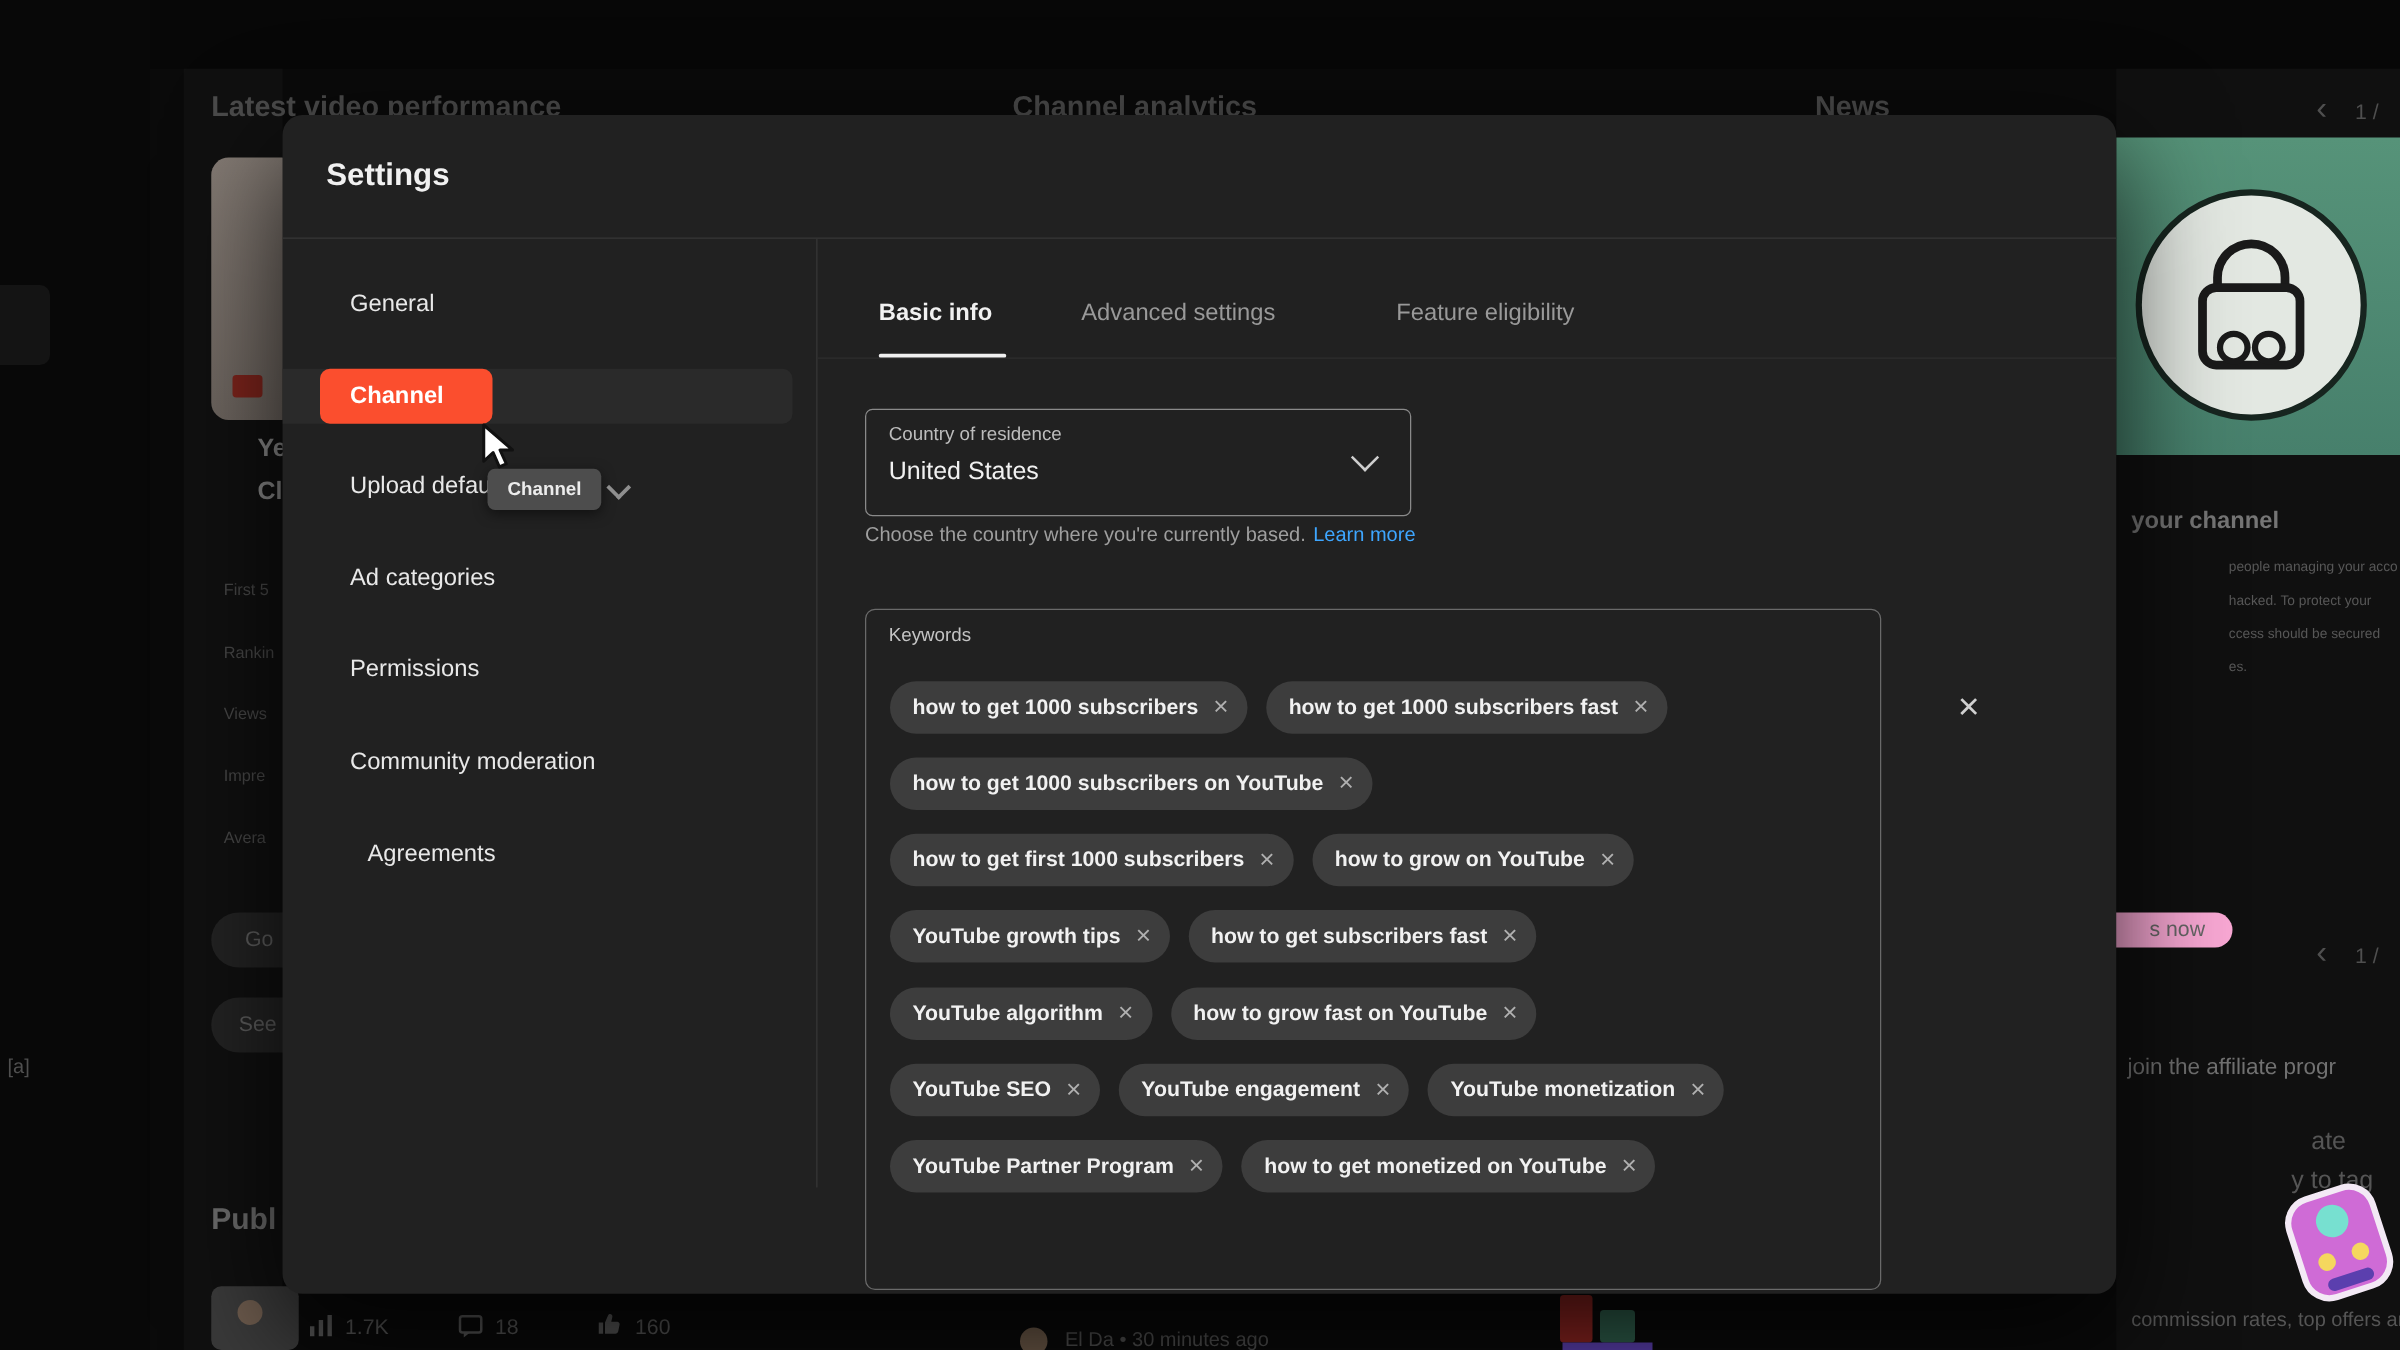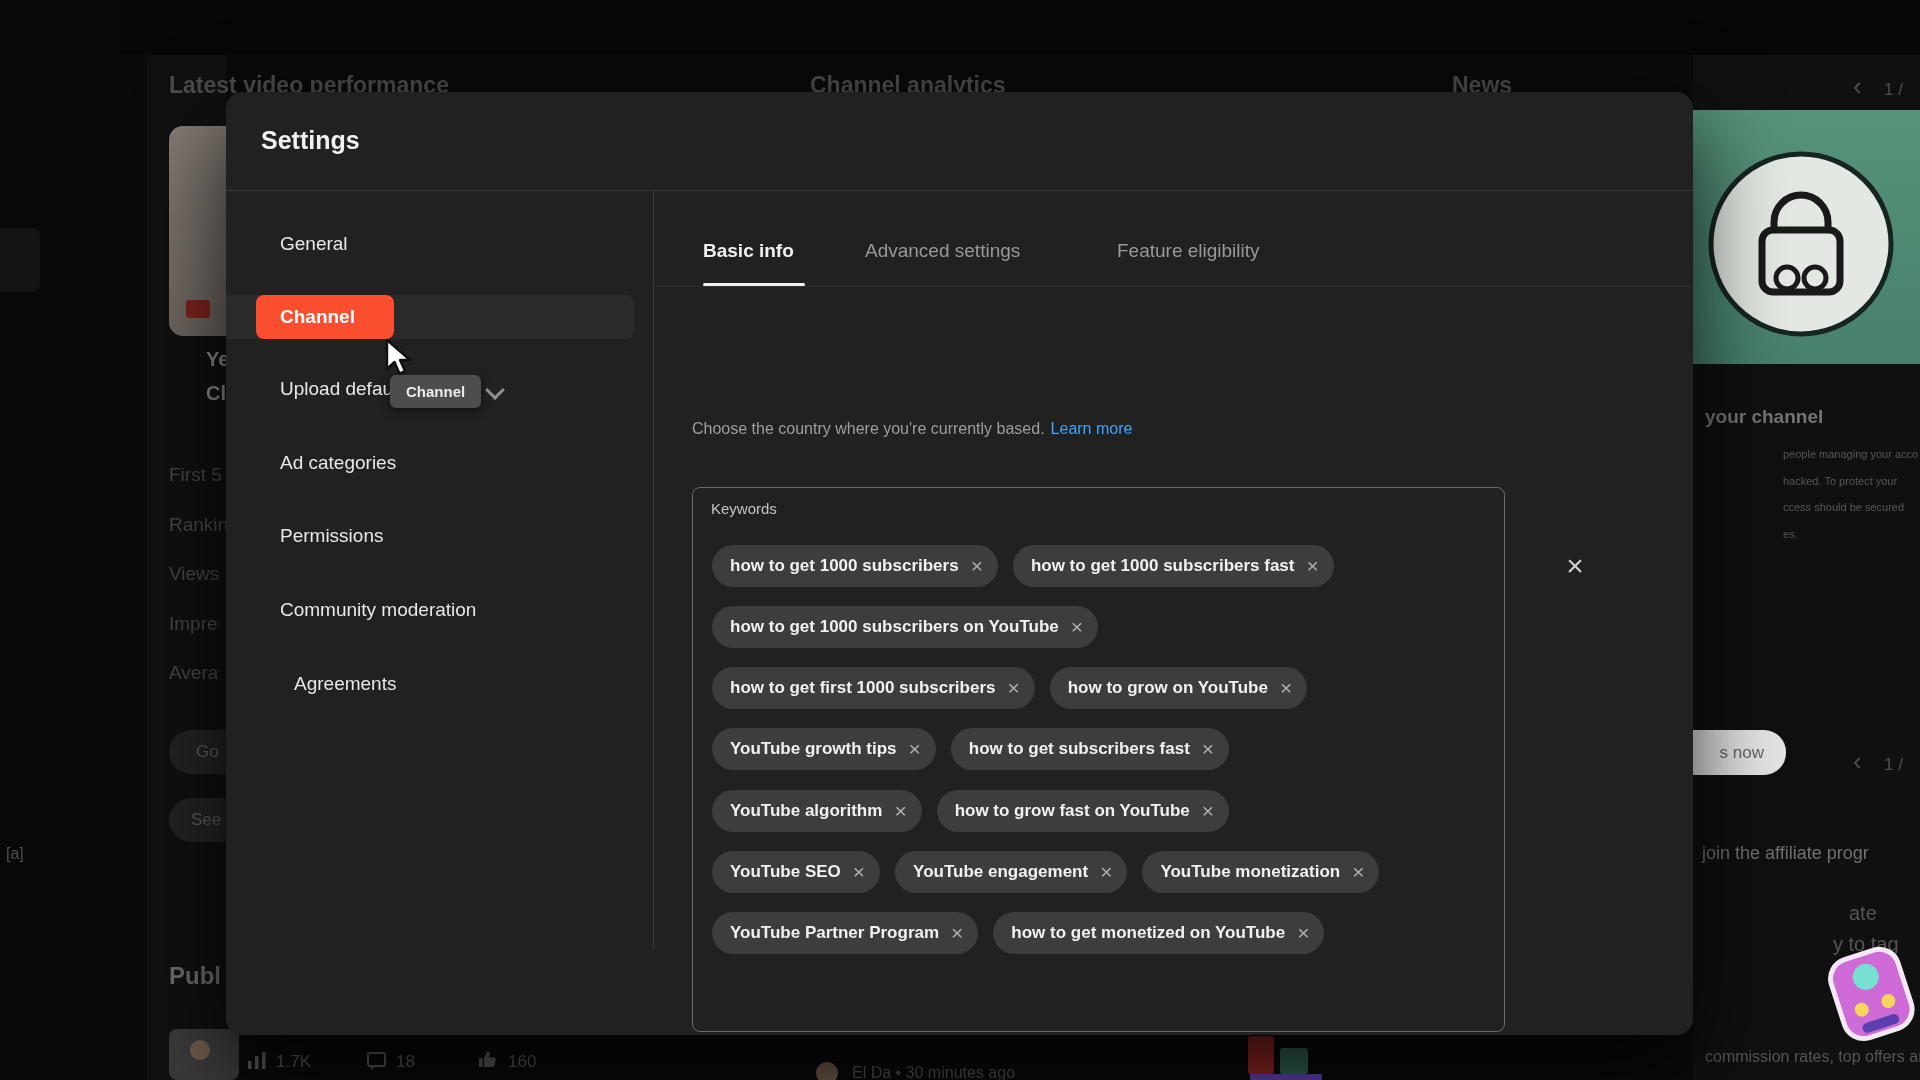--- a/index.html
+++ b/index.html
@@ -18,21 +18,21 @@
   .pager-chev{font-size:26px;color:#4f4f4f;line-height:1;}
   .pager-txt{font-size:17px;color:#4f4f4f;}
   #pager-top-chev{left:1853px;top:73px;} #pager-top-txt{left:1884px;top:80px;}
   #pager-mid-chev{left:1853px;top:748px;} #pager-mid-txt{left:1884px;top:755px;}
 
   #thumb-sliver{left:169px;top:126px;width:70px;height:210px;border-radius:14px;
                 background:linear-gradient(#847b74,#6d655f);}
   #thumb-red{left:186px;top:300px;width:24px;height:18px;background:#7e241c;border-radius:3px;}
   .title-frag{font-size:20px;font-weight:700;color:#8a8a8a;}
   #frag-ye{left:206px;top:348px;} #frag-cl{left:206px;top:382px;}
-  .bg-row{left:169px;font-size:19px;color:#474747;white-space:nowrap;}
+  .bg-row{left:179px;font-size:13px;color:#474747;white-space:nowrap;}
   #row-0{top:464px;} #row-1{top:514px;} #row-2{top:563px;} #row-3{top:613px;} #row-4{top:662px;}
   .bg-pill{width:110px;height:44px;background:#232323;border-radius:22px;color:#5d5d5d;
            font-size:17px;display:flex;align-items:center;}
   #pill-go{left:169px;top:730px;padding-left:27px;}
   #pill-see{left:169px;top:798px;padding-left:22px;}
   #frag-bracket{left:6px;top:845px;font-size:16px;color:#4f4f4f;}
   #frag-publ{left:169px;top:962px;font-size:24px;font-weight:700;color:#6b6b6b;}
   #thumb2{left:169px;top:1029px;width:70px;height:51px;background:#3a3a3a;border-radius:8px;}
   #thumb2-face{left:190px;top:1040px;width:20px;height:20px;border-radius:50%;background:#6e5c4e;}
   .stat-txt{font-size:17px;color:#565656;}
@@ -44,21 +44,21 @@
   #mini1{left:1248px;top:1036px;width:26px;height:38px;background:#8c2420;border-radius:3px;}
   #mini2{left:1280px;top:1048px;width:28px;height:26px;background:#2f5f4c;border-radius:3px;}
   #mini3{left:1250px;top:1074px;width:72px;height:6px;background:#5b3fae;}
 
   #green-card{left:1693px;top:110px;width:227px;height:254px;
               background:linear-gradient(#569379,#47806c);}
   #lock-illustration{left:1696px;top:138px;}
   #right-title{left:1705px;top:406px;font-size:19px;font-weight:700;color:#757575;white-space:nowrap;}
   .right-line{left:1783px;font-size:11px;color:#575757;white-space:nowrap;text-align:center;}
   #rline-0{top:448px;} #rline-1{top:475px;} #rline-2{top:501px;} #rline-3{top:528px;}
-  #pill-snow{left:1666px;top:730px;width:120px;height:45px;background:#e5e5e5;border-radius:22px;
+  #pill-snow{left:1666px;top:730px;width:120px;height:28px;background:#f9a8d4;border-radius:22px;
              color:#666;font-size:17px;display:flex;align-items:center;justify-content:flex-end;
              padding-right:22px;box-sizing:border-box;}
   #affiliate-line{left:1702px;top:843px;font-size:18px;color:#717171;white-space:nowrap;}
   .rfrag{font-size:20px;color:#555;white-space:nowrap;}
   #rfrag-0{left:1849px;top:902px;} #rfrag-1{left:1833px;top:933px;}
   #rfrag-2{left:1873px;top:962px;} #rfrag-3{left:1851px;top:992px;}
   #commission-line{left:1705px;top:1048px;width:215px;overflow:hidden;font-size:16px;color:#555;white-space:nowrap;}
   #controller-sticker{left:1822px;top:918px;}
 
   
@@ -222,20 +222,25 @@
     <div class="abs side-item" id="side-permissions">Permissions</div>
     <div class="abs side-item" id="side-community">Community moderation</div>
     <div class="abs side-item" id="side-agreements">Agreements</div>
 
     <div class="abs tab" id="tab-basic">Basic info</div>
     <div class="abs tab" id="tab-advanced">Advanced settings</div>
     <div class="abs tab" id="tab-feature">Feature eligibility</div>
     <div class="abs" id="tabs-divider"></div>
     <div class="abs" id="tab-underline"></div>
 
+    <div class="abs" id="country-field">
+      <div class="abs" id="country-label">Country of residence</div>
+      <div class="abs" id="country-value">United States</div>
+      <span class="abs" id="country-chevron"></span>
+    </div>
     <div class="abs" id="country-helper">
       <span>Choose the country where you're currently based.</span><span class="link">Learn more</span>
     </div>
 
     <div class="abs" id="keywords-box">
       <div class="abs" id="keywords-label">Keywords</div>
       <div class="abs" id="keywords-clear">×</div>
 
       <div class="abs chip-row" id="krow-0">
         <div class="chip">

